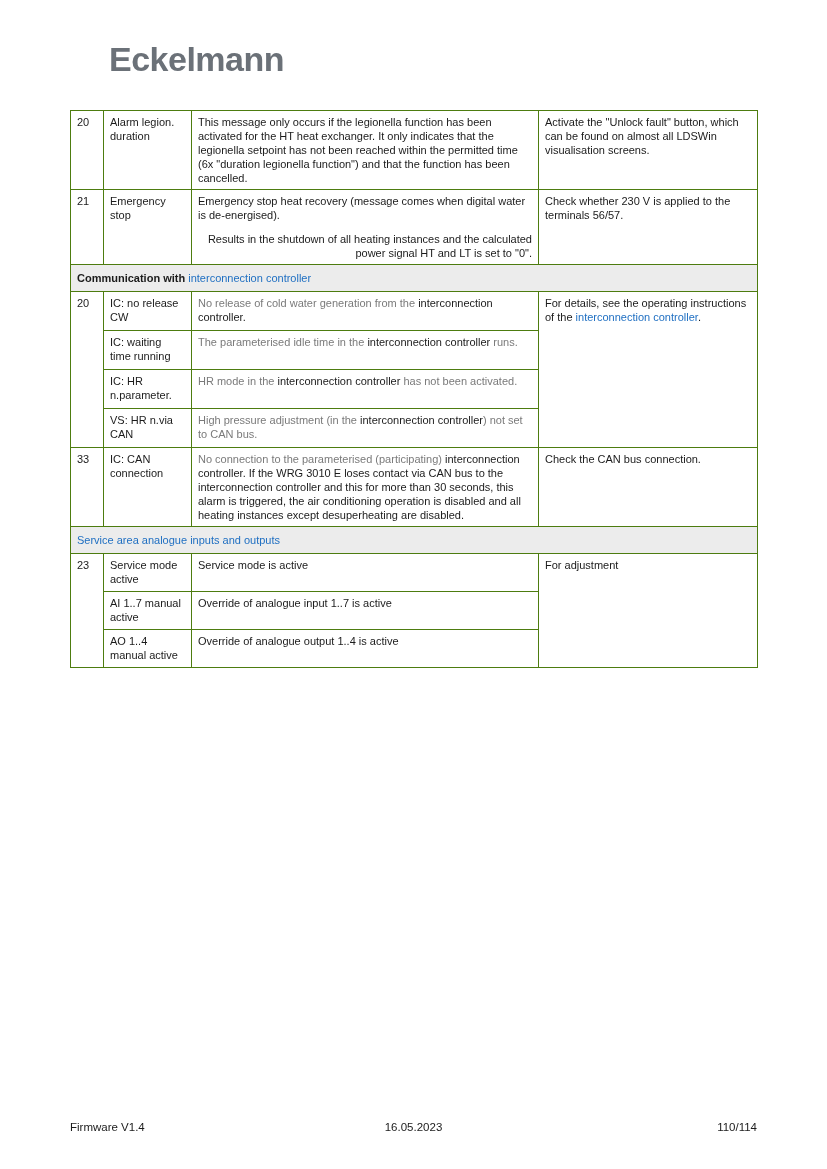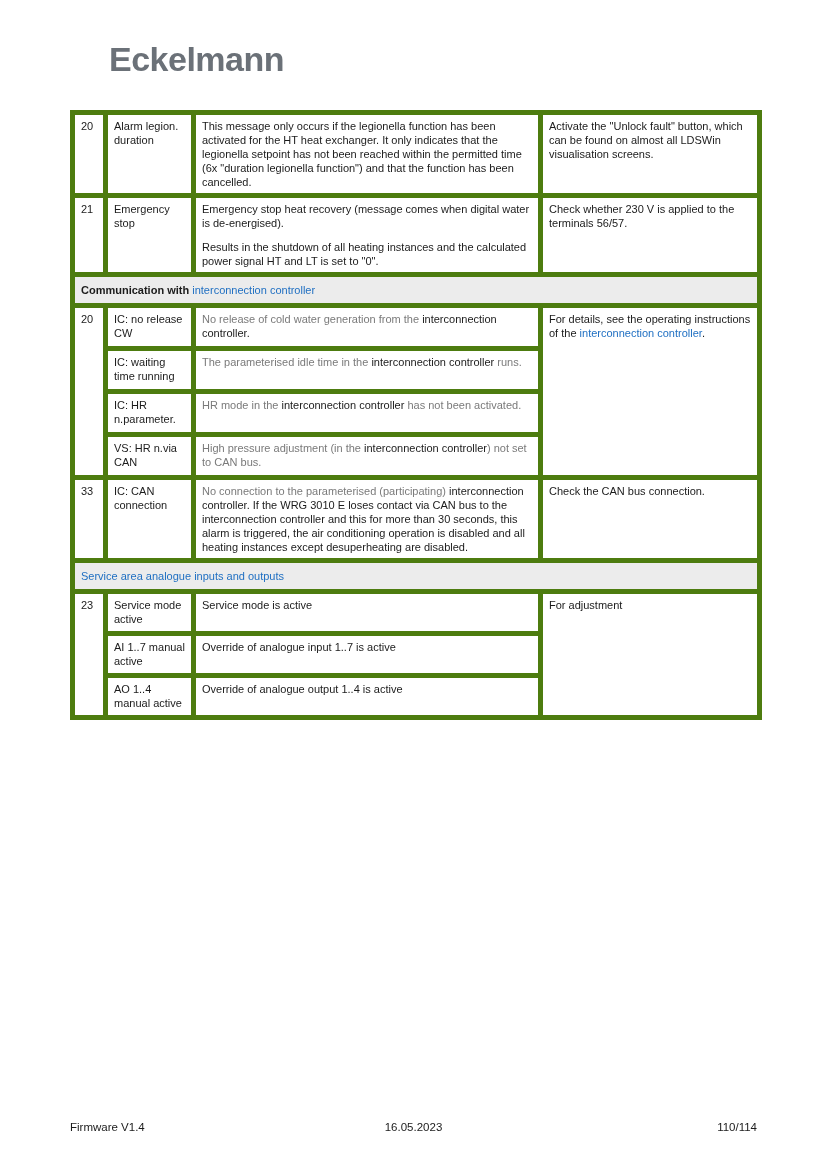--- a/index.html
+++ b/index.html
@@ -26,27 +26,27 @@
     position: absolute;
     left: 70px;
     top: 110px;
     width: 687px;
     border-collapse: collapse;
     table-layout: fixed;
     font-size: 11px;
     line-height: 1.28;
   }
   .alarm-table td {
-    border: 5px solid #4d7c0f;
+    border: 1px solid #4d7c0f;
     vertical-align: top;
     padding: 4px 6px;
     word-wrap: break-word;
   }
   .alarm-table p { margin: 0 0 9px 0; }
-  .alarm-table p:last-child { margin-bottom: 0; }
+  .alarm-table p:last-child { margin-bottom: 0; text-align: right; }
   td.section {
     background: #ececec;
     font-weight: bold;
     padding: 6px 6px;
   }
   .t-dark  { color: #1b1b1b; }
   .t-gray  { color: #7a7a7a; }
   .link {
     color: #1f6fc2;
     font-weight: normal;

